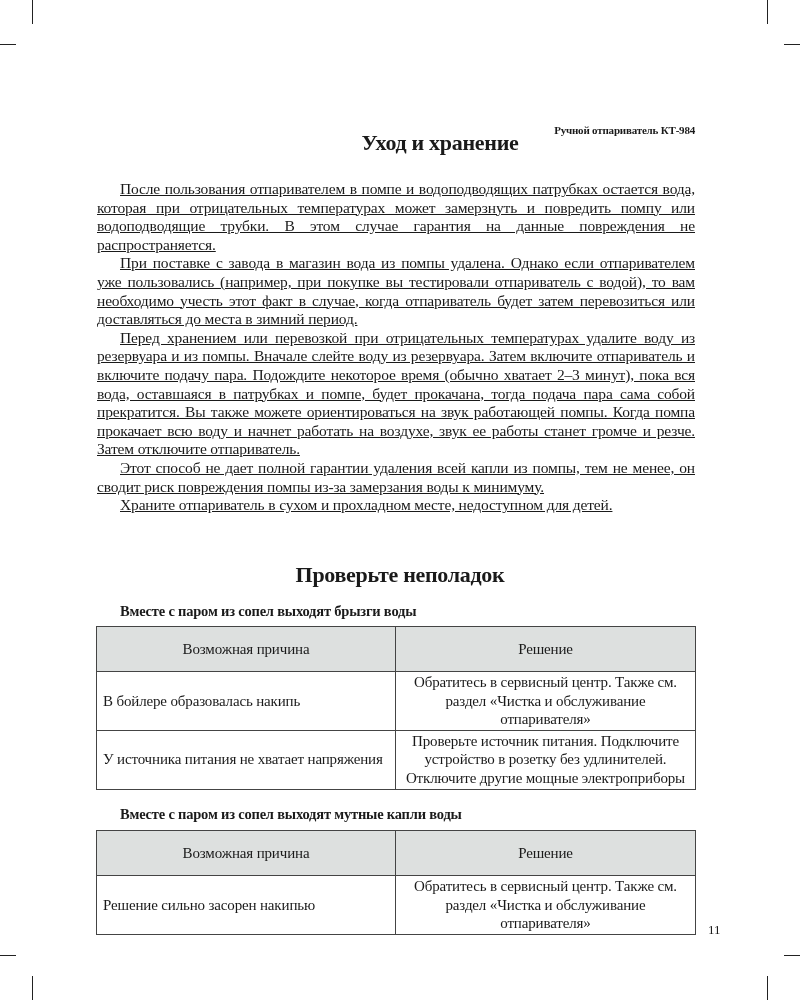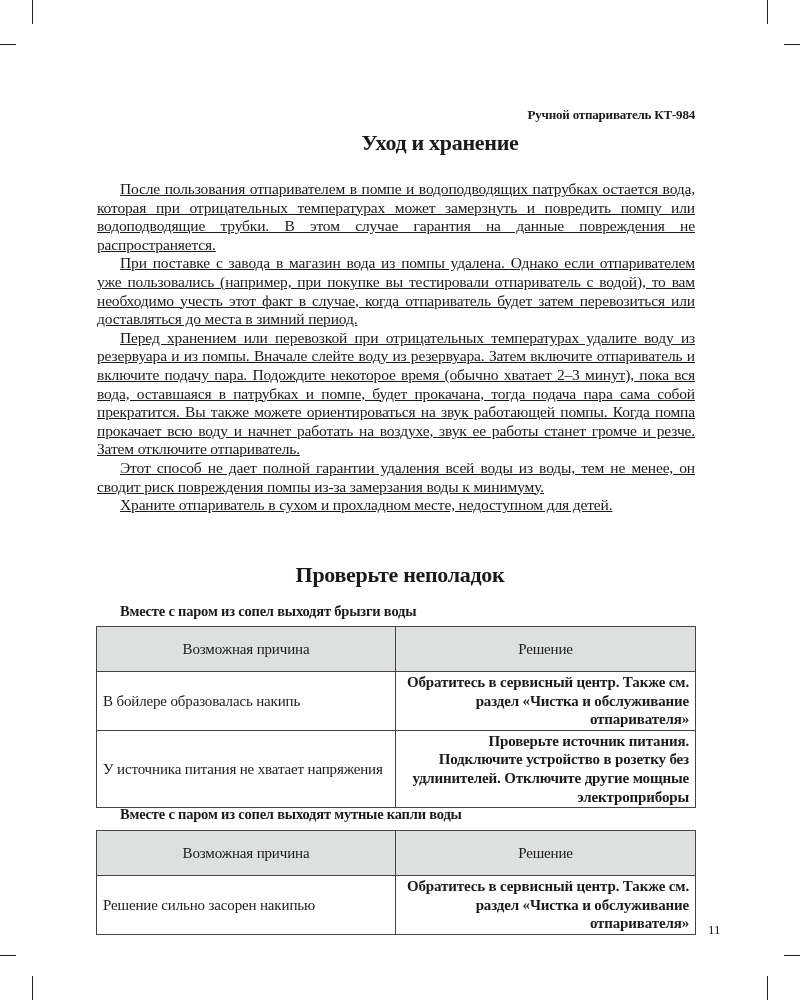--- a/index.html
+++ b/index.html
@@ -4,22 +4,22 @@
   <style>
     html, body { margin: 0; padding: 0; background: #ffffff; }
     body {
       width: 800px; height: 1000px; position: relative; overflow: hidden;
       font-family: "Liberation Serif", "DejaVu Serif", serif; color: #1a1a1a;
     }
     .crop { position: absolute; background: #222; }
     .crop.v { width: 1px; height: 24px; }
     .crop.h { width: 16px; height: 1px; }
     .running-header {
-      position: absolute; top: 107px; right: 105px;
-      font-size: 13px; font-weight: bold; letter-spacing: -0.2px;
+      position: absolute; top: 124px; right: 105px;
+      font-size: 11px; font-weight: bold; letter-spacing: -0.2px;
     }
     h1.sec {
       position: absolute; left: 0; width: 800px; text-align: center;
       margin: 0; font-size: 22px; font-weight: bold; letter-spacing: -0.3px;
     }
     #title-care { top: 130px; margin-left: 40px; }
     #title-trouble { top: 562px; }
     .body-text {
       position: absolute; left: 97px; width: 598px; top: 180px;
       font-size: 15.5px; line-height: 18.6px; text-align: justify;
@@ -40,21 +40,21 @@
     #table2 { top: 830px; }
     table.ts th, table.ts td {
       border: 1.3px solid #444; padding: 1px 6px; vertical-align: middle;
       letter-spacing: -0.15px;
     }
     table.ts th {
       background: #dde0df; font-weight: normal; text-align: center;
       height: 20px; padding: 12px 6px;
     }
     table.ts td.cause { width: 286px; }
-    table.ts td.sol { text-align: right; font-weight: bold; }
+    table.ts td.sol { text-align: center; }
     .page-num {
       position: absolute; top: 922px; left: 708px; font-size: 13px;
     }
   </style>
 </head>
 <body>
 
 <div class="crop v" style="left:32px; top:0;"></div>
 <div class="crop h" style="left:0; top:44px;"></div>
 <div class="crop v" style="left:767px; top:0;"></div>
@@ -65,21 +65,21 @@
 <div class="crop v" style="left:767px; top:976px;"></div>
 
 <div class="running-header">Ручной отпариватель КТ-984</div>
 
 <h1 class="sec" id="title-care">Уход и хранение</h1>
 
 <div class="body-text">
   <p>После пользования отпаривателем в помпе и водоподводящих патрубках остается вода, которая при отрицательных температурах может замерзнуть и повредить помпу или водоподводящие трубки. В этом случае гарантия на данные повреждения не распространяется.</p>
   <p>При поставке с завода в магазин вода из помпы удалена. Однако если отпаривателем уже пользовались (например, при покупке вы тестировали отпариватель с водой), то вам необходимо учесть этот факт в случае, когда отпариватель будет затем перевозиться или доставляться до места в зимний период.</p>
   <p>Перед хранением или перевозкой при отрицательных температурах удалите воду из резервуара и из помпы. Вначале слейте воду из резервуара. Затем включите отпариватель и включите подачу пара. Подождите некоторое время (обычно хватает 2–3 минут), пока вся вода, оставшаяся в патрубках и помпе, будет прокачана, тогда подача пара сама собой прекратится. Вы также можете ориентироваться на звук работающей помпы. Когда помпа прокачает всю воду и начнет работать на воздухе, звук ее работы станет громче и резче. Затем отключите отпариватель.</p>
-  <p>Этот способ не дает полной гарантии удаления всей воды из воды, тем не менее, он сводит риск повреждения помпы из-за замерзания воды к минимуму.</p>
+  <p>Этот способ не дает полной гарантии удаления всей капли из помпы, тем не менее, он сводит риск повреждения помпы из-за замерзания воды к минимуму.</p>
   <p>Храните отпариватель в сухом и прохладном месте, недоступном для детей.</p>
 </div>
 
 <h1 class="sec" id="title-trouble">Проверьте неполадок</h1>
 
 <h3 class="subhead" id="sub1">Вместе с паром из сопел выходят брызги воды</h3>
 <table class="ts" id="table1">
   <tbody>
       <tr>
     <th>Возможная причина</th>

